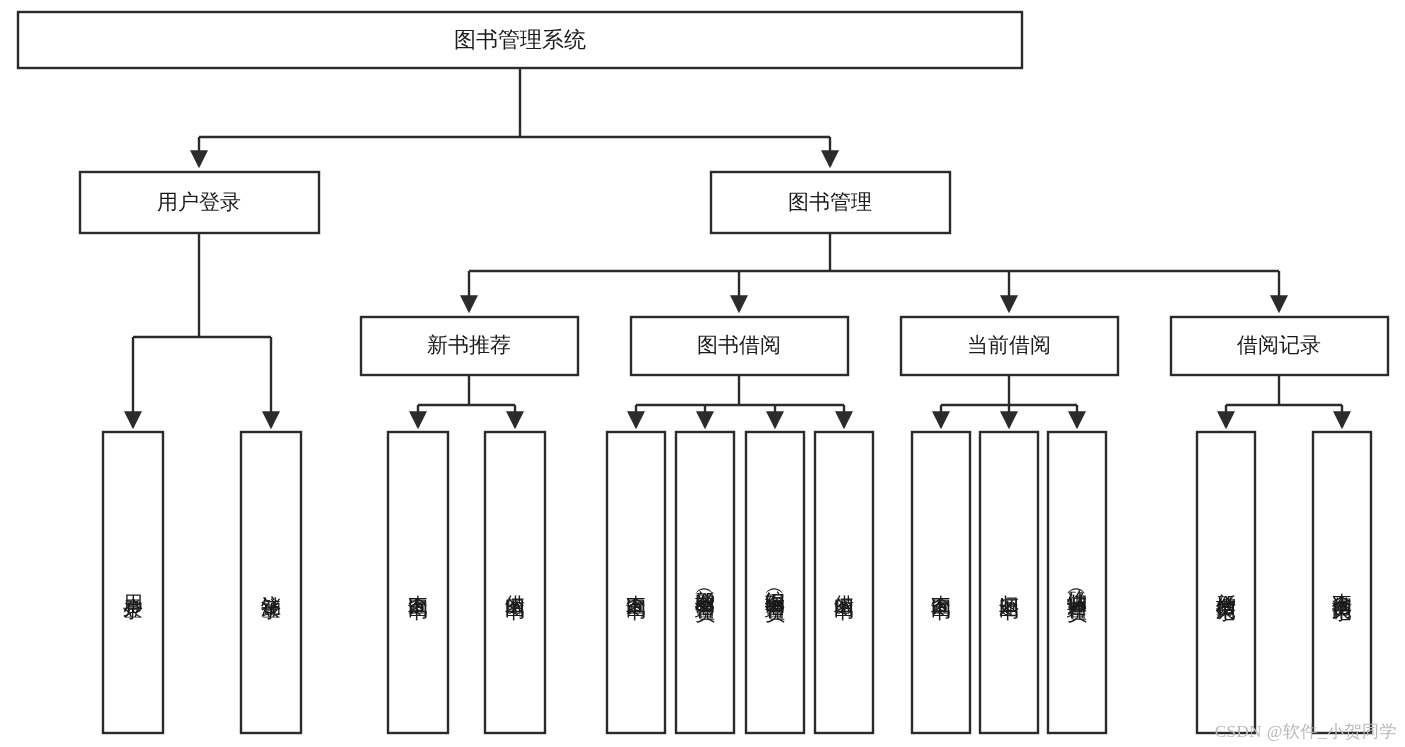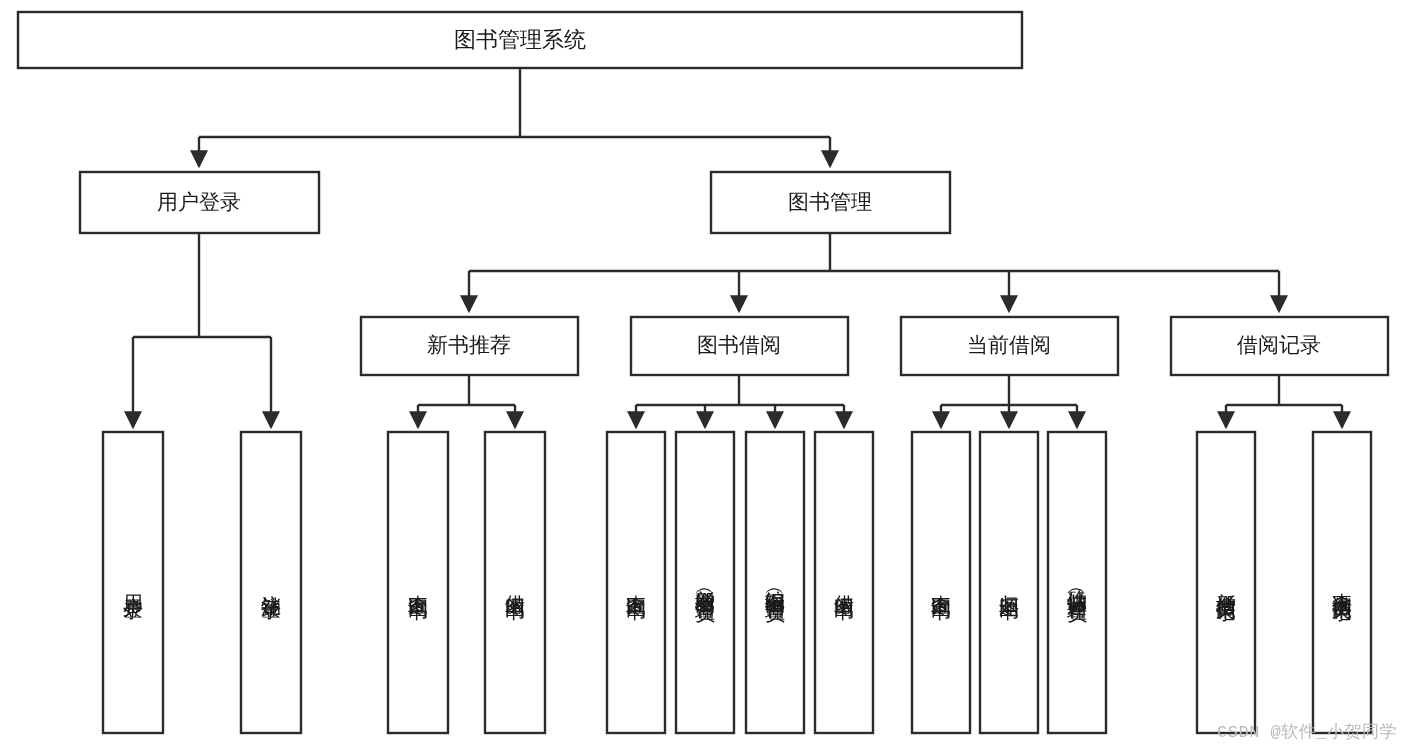--- a/index.html
+++ b/index.html
@@ -62,21 +62,21 @@
     line-height: 1.15;
     letter-spacing: 2px;
     color: #1a1a1a;
     white-space: nowrap;
     pointer-events: none;
   }
   .watermark {
     position: absolute;
     right: 8px;
     bottom: 4px;
-    font-family: Liberation Mono, monospace;
+    font-family: Liberation Serif, serif;
     font-size: 17px;
     color: #b9b9b9;
     letter-spacing: 0.5px;
     user-select: none;
     margin-top: 32px;
   }
 </style>
 </head>
 <body>
 

